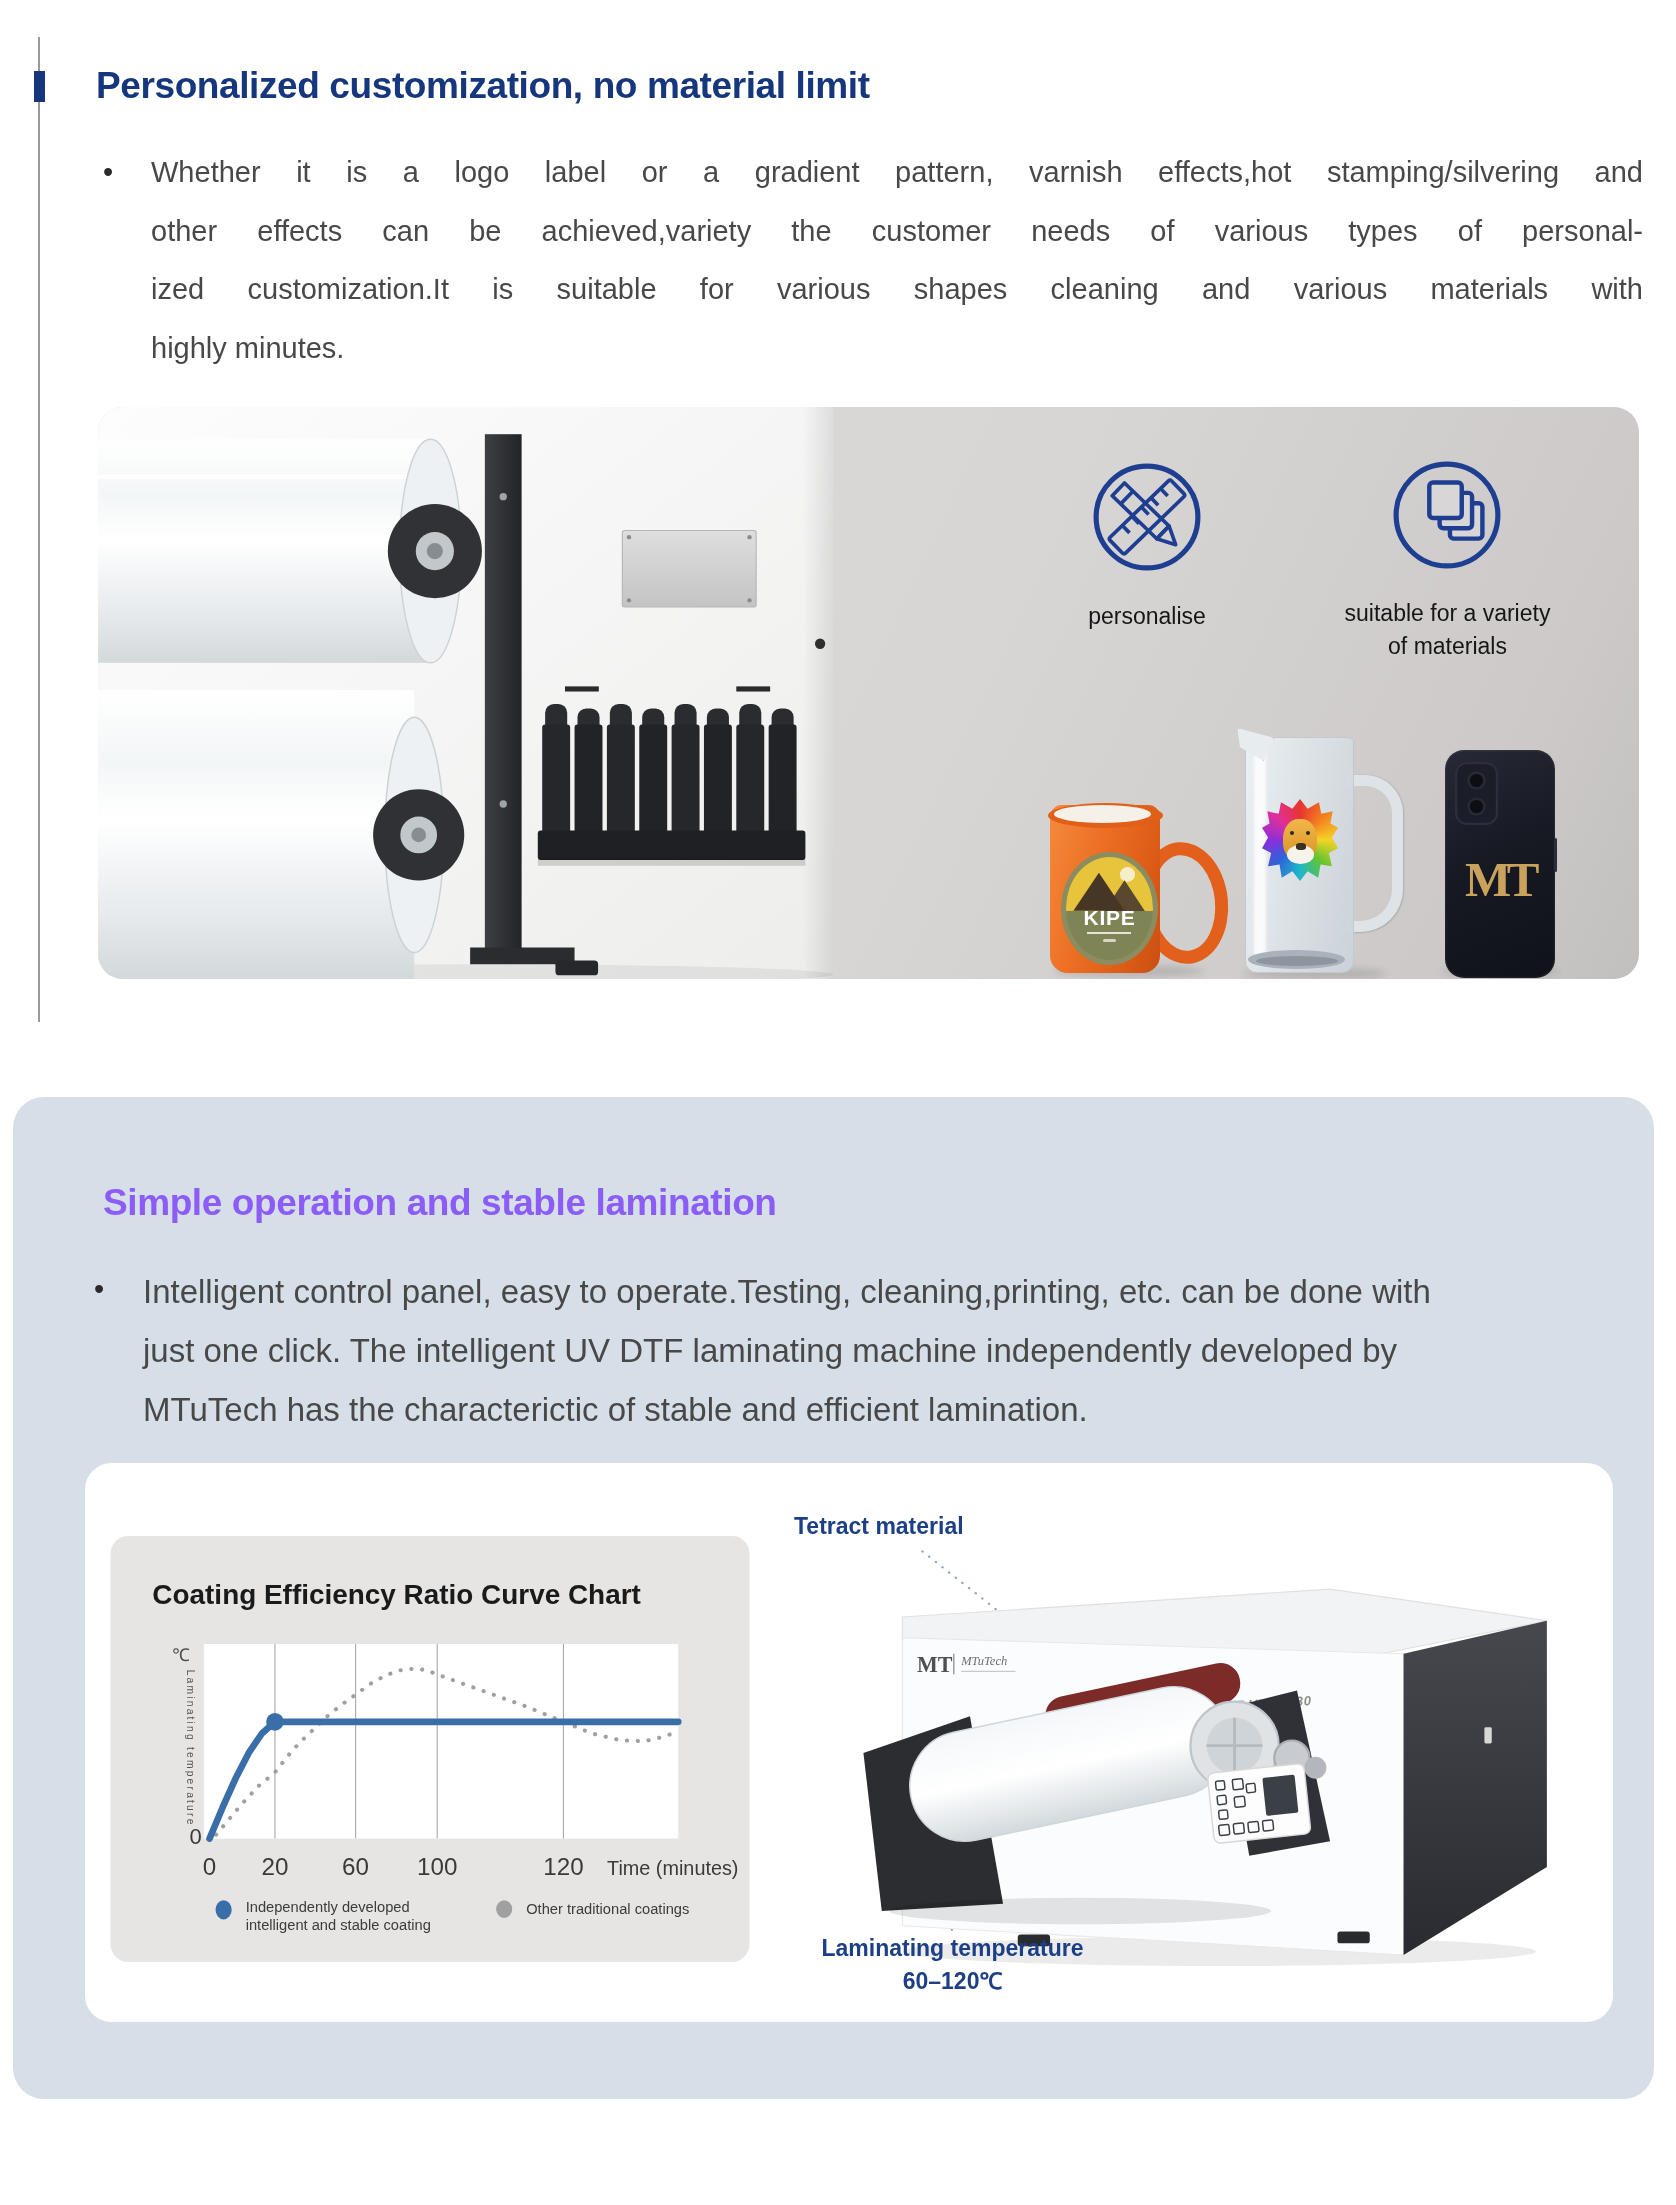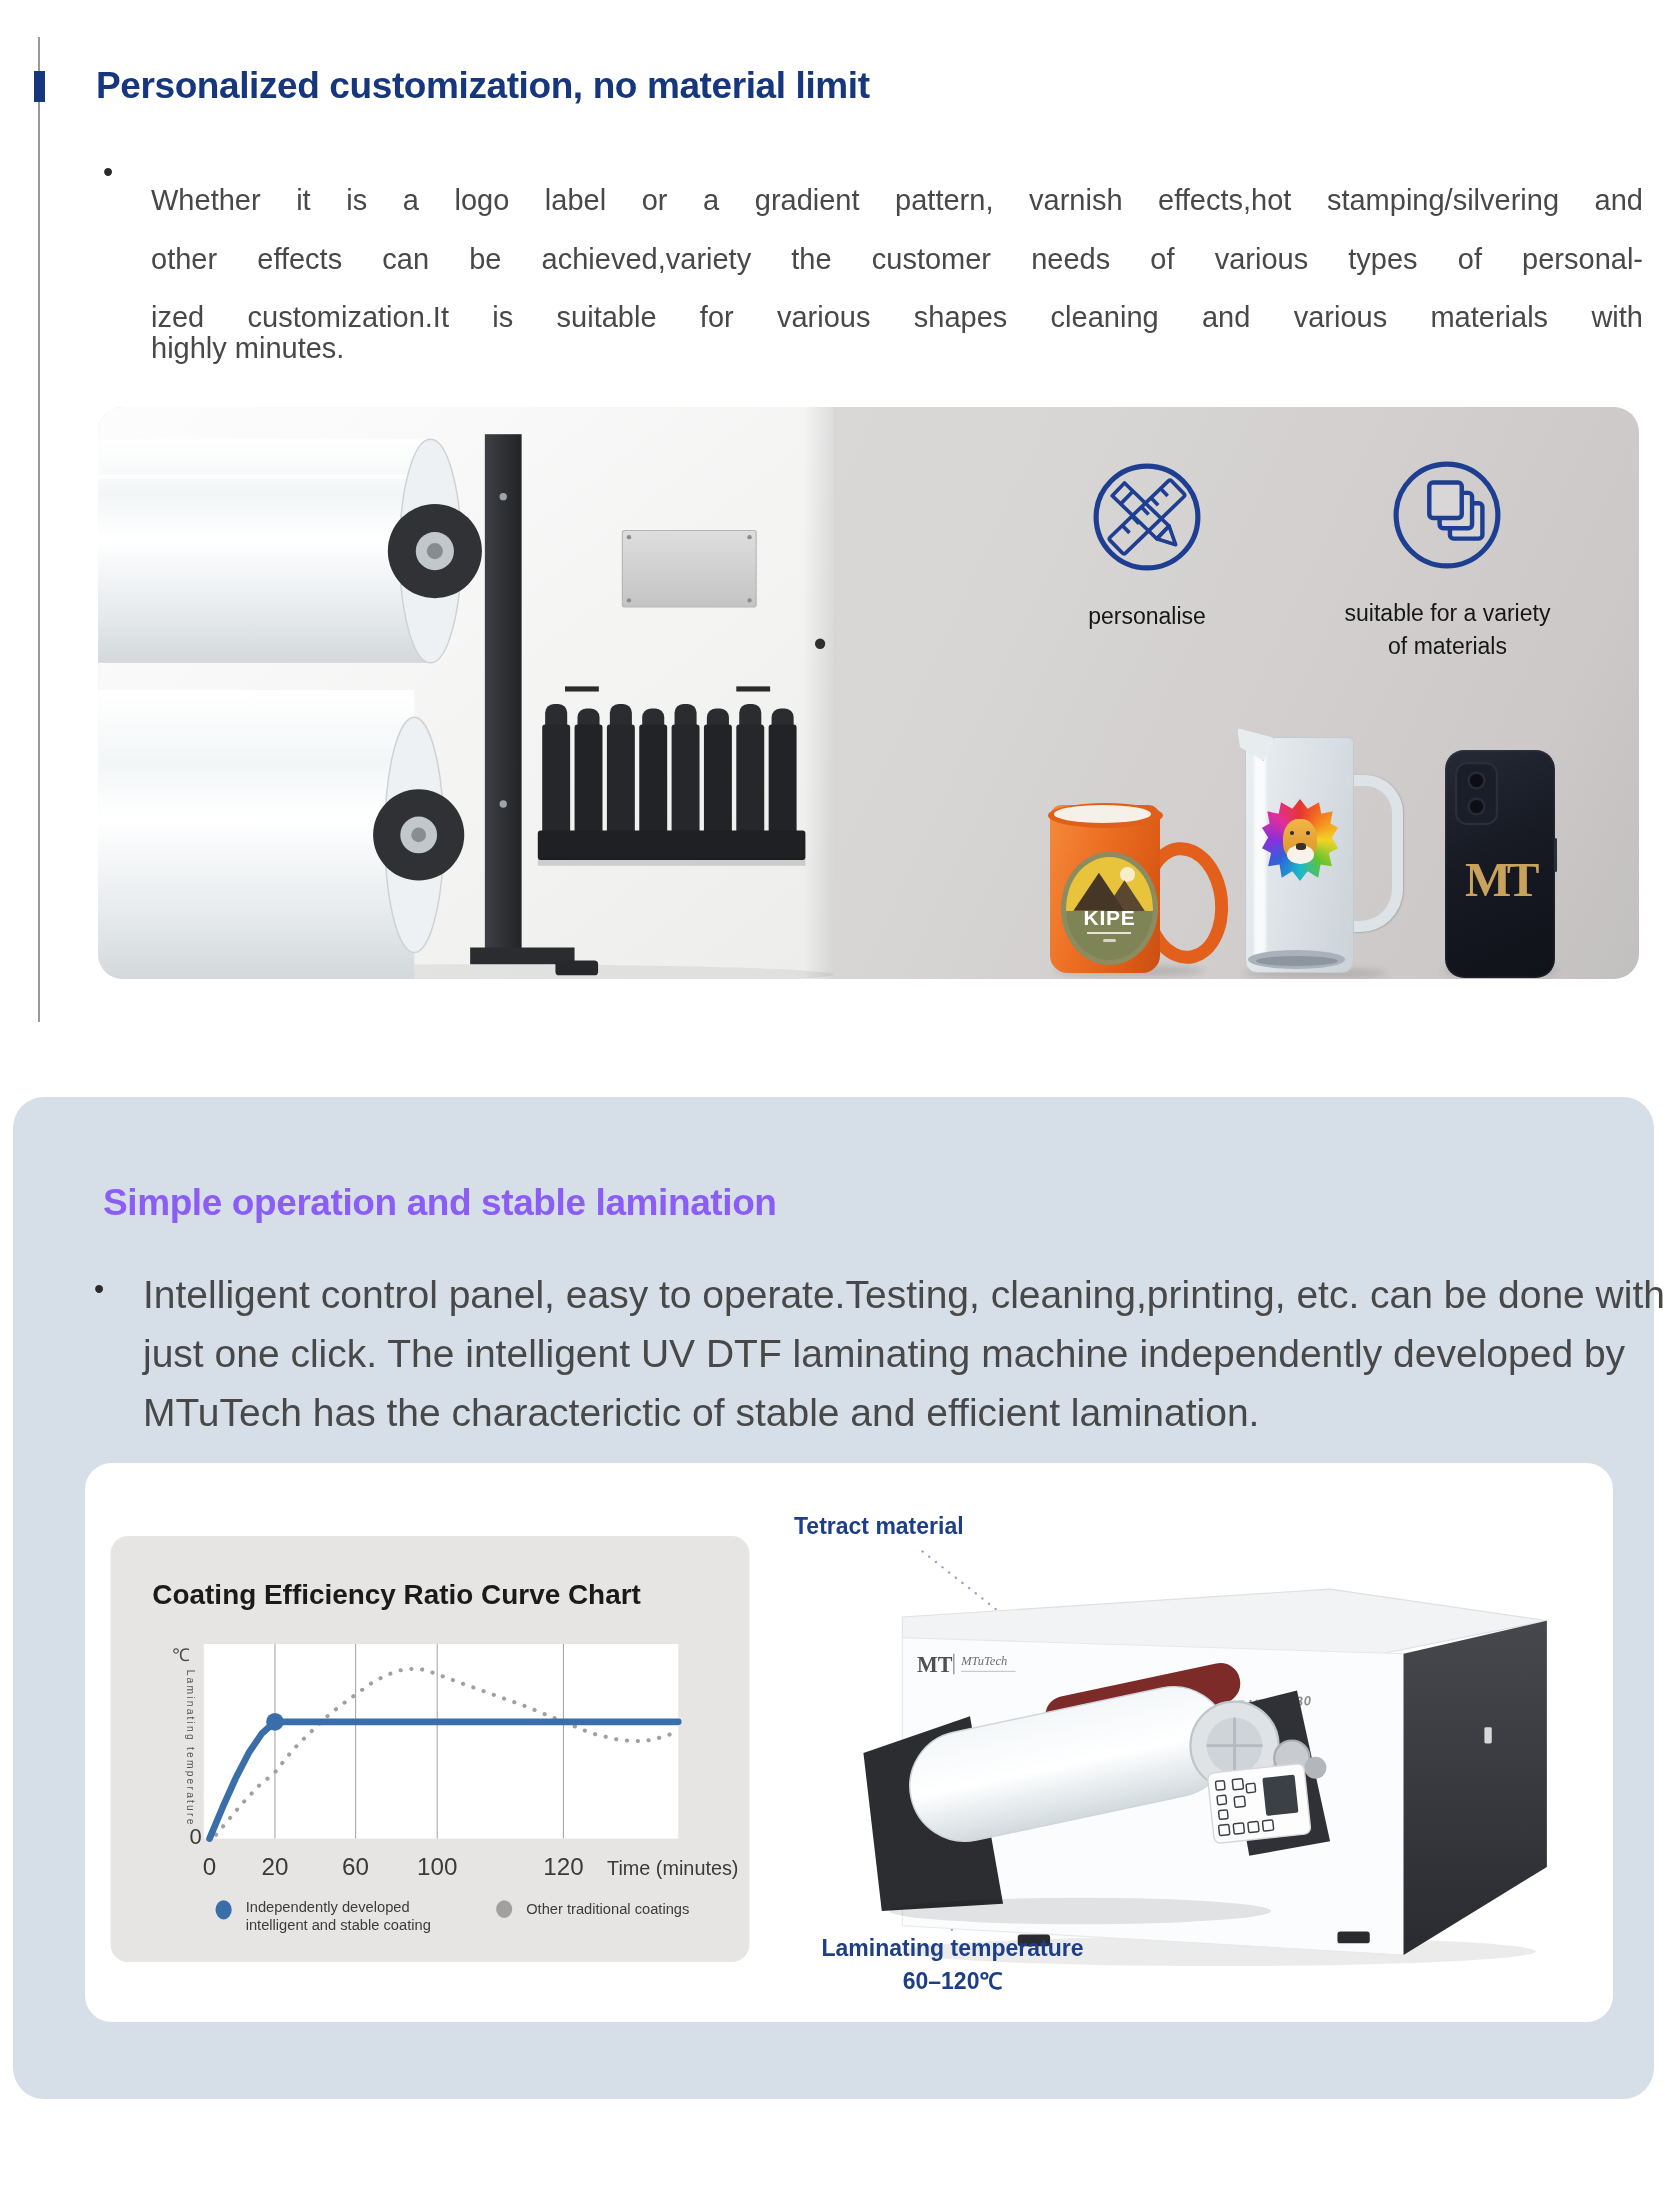--- a/index.html
+++ b/index.html
@@ -6,21 +6,21 @@
   .page{position:relative;width:1677px;height:2205px;background:#ffffff;
         font-family:"Liberation Sans",sans-serif;overflow:hidden;}
   .abs{position:absolute;}
 
   
   .s1-vline{left:38px;top:37px;width:2.2px;height:985px;background:#9a9a9a;}
   .s1-marker{left:34px;top:71px;width:11px;height:31px;background:#16377d;}
   .h1{left:96px;top:65px;font-size:37px;font-weight:700;color:#16377d;letter-spacing:-0.4px;}
   .bullet{font-size:29px;color:#2b2b2b;}
   .p1-line{left:151px;width:1492px;font-size:29px;color:#484848;white-space:nowrap;}
-  .just{text-align:justify;text-align-last:justify;margin-top:28px;}
+  .just{text-align:justify;text-align-last:justify;}
 
   .panel1{left:98px;top:407px;width:1541px;height:572px;border-radius:25px;overflow:hidden;
           background:linear-gradient(115deg,#dddbda 0%,#d8d6d5 55%,#ccc9c8 88%,#c2c0bf 100%);}
 
   .icon-label{font-size:23px;color:#161616;text-align:center;line-height:33px;}
 
   
   .prod{position:absolute;}
   .shadow{position:absolute;background:rgba(0,0,0,0.13);border-radius:50%;filter:blur(3.7px);}
 
@@ -63,21 +63,21 @@
         box-shadow:inset 0 0 0 1.5px rgba(255,255,255,0.05);}
   .cam{position:absolute;left:10.3px;top:11.8px;width:43px;height:63px;border-radius:11.8px;background:#1b1e28;box-shadow:inset 0 0 0 2.2px #2b2f3c;}
   .lens{position:absolute;left:11.8px;width:19px;height:19px;border-radius:50%;background:#0c0e14;box-shadow:inset 0 0 0 2.9px #252a35;}
   .monogram{position:absolute;left:0;top:101px;width:100%;text-align:center;
             font-family:"Liberation Serif",serif;font-size:49px;font-weight:600;color:#c9a35c;letter-spacing:-4.4px;}
   .side-btn{position:absolute;right:-2.2px;top:88px;width:2.9px;height:34px;background:#2b2f3a;border-radius:1.5px;}
 
   
   .panel2{left:13.2px;top:1097px;width:1641px;height:1002px;border-radius:31px;background:#d6dfe8;}
   .h2{left:103px;top:1182px;font-size:37px;font-weight:700;color:#8b5cf6;letter-spacing:-0.4px;}
-  .p2-line{left:143px;width:1500px;font-size:39px;color:#484848;white-space:nowrap;}
+  .p2-line{left:143px;width:1500px;font-size:33px;color:#484848;white-space:nowrap;}
   .card{left:85px;top:1463px;width:1528px;height:559px;border-radius:26.5px;background:#ffffff;}
 
   .callout{font-size:23px;font-weight:600;color:#1d3f85;}
   .callout-c{text-align:center;line-height:33px;}
 
   
   .ct-title{font-size:38px;font-weight:600;fill:#1a1a1a;}
   .ct-tick{font-size:33px;fill:#3a3a3a;}
   .ct-xlabel{font-size:27px;fill:#3a3a3a;}
   .ct-yunit{font-size:24px;fill:#4a4a4a;}

